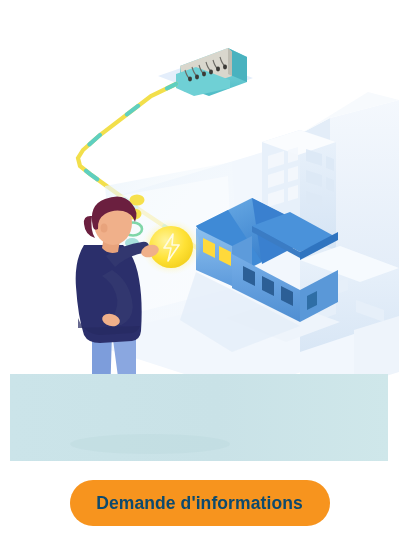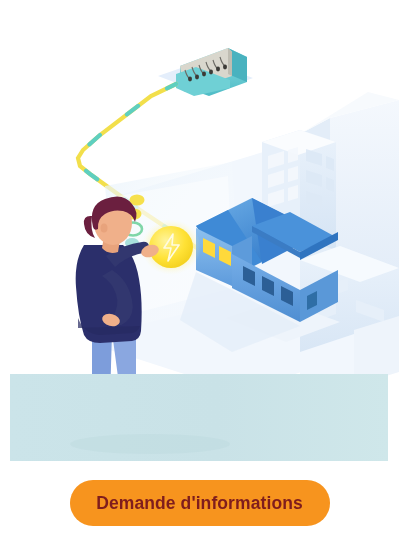--- a/index.html
+++ b/index.html
@@ -50,21 +50,21 @@
   #cta-button {
     display: inline-flex;
     align-items: center;
     justify-content: center;
     box-sizing: border-box;
     width: 260px;
     height: 46px;
     border: none;
     border-radius: 23px;
     background: #f7941e;
-    color: #7f1d1d;
+    color: #0c4a6e;
     font-family: "Liberation Sans", sans-serif;
     font-size: 17.5px;
     font-weight: bold;
     letter-spacing: 0.1px;
     cursor: pointer;
     padding: 0 12px;
     white-space: nowrap;
   }
 </style>
 </head>

